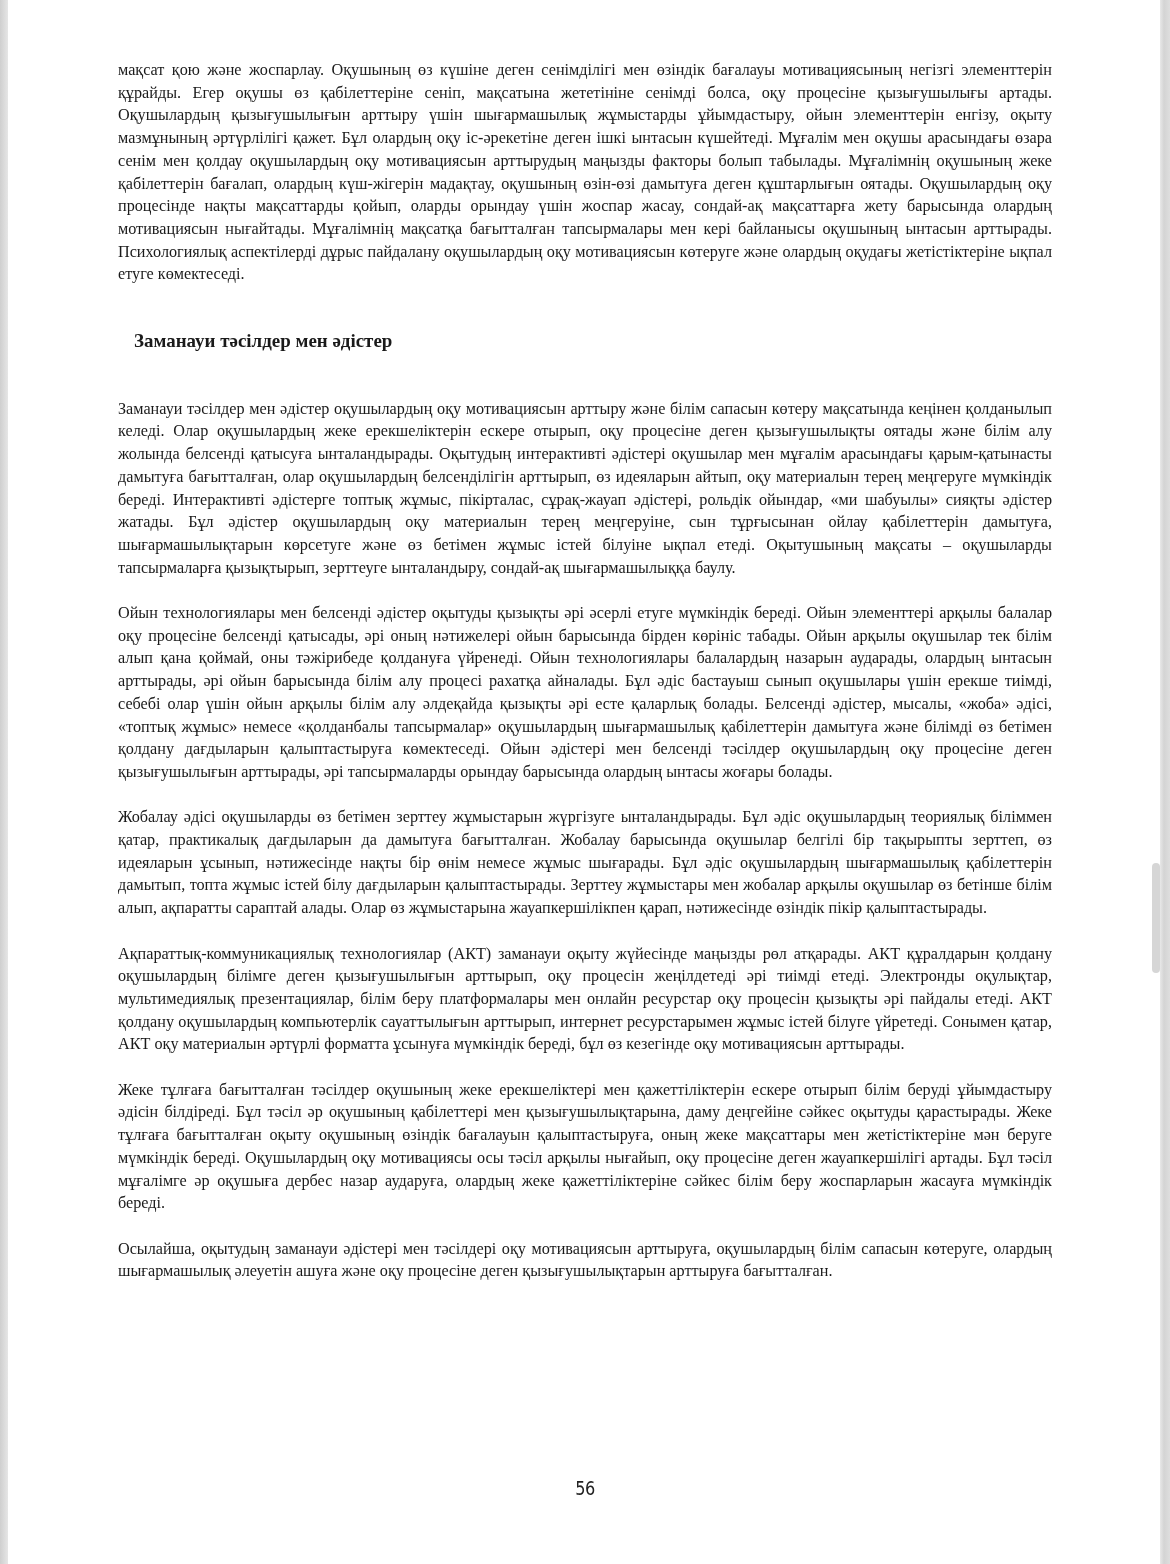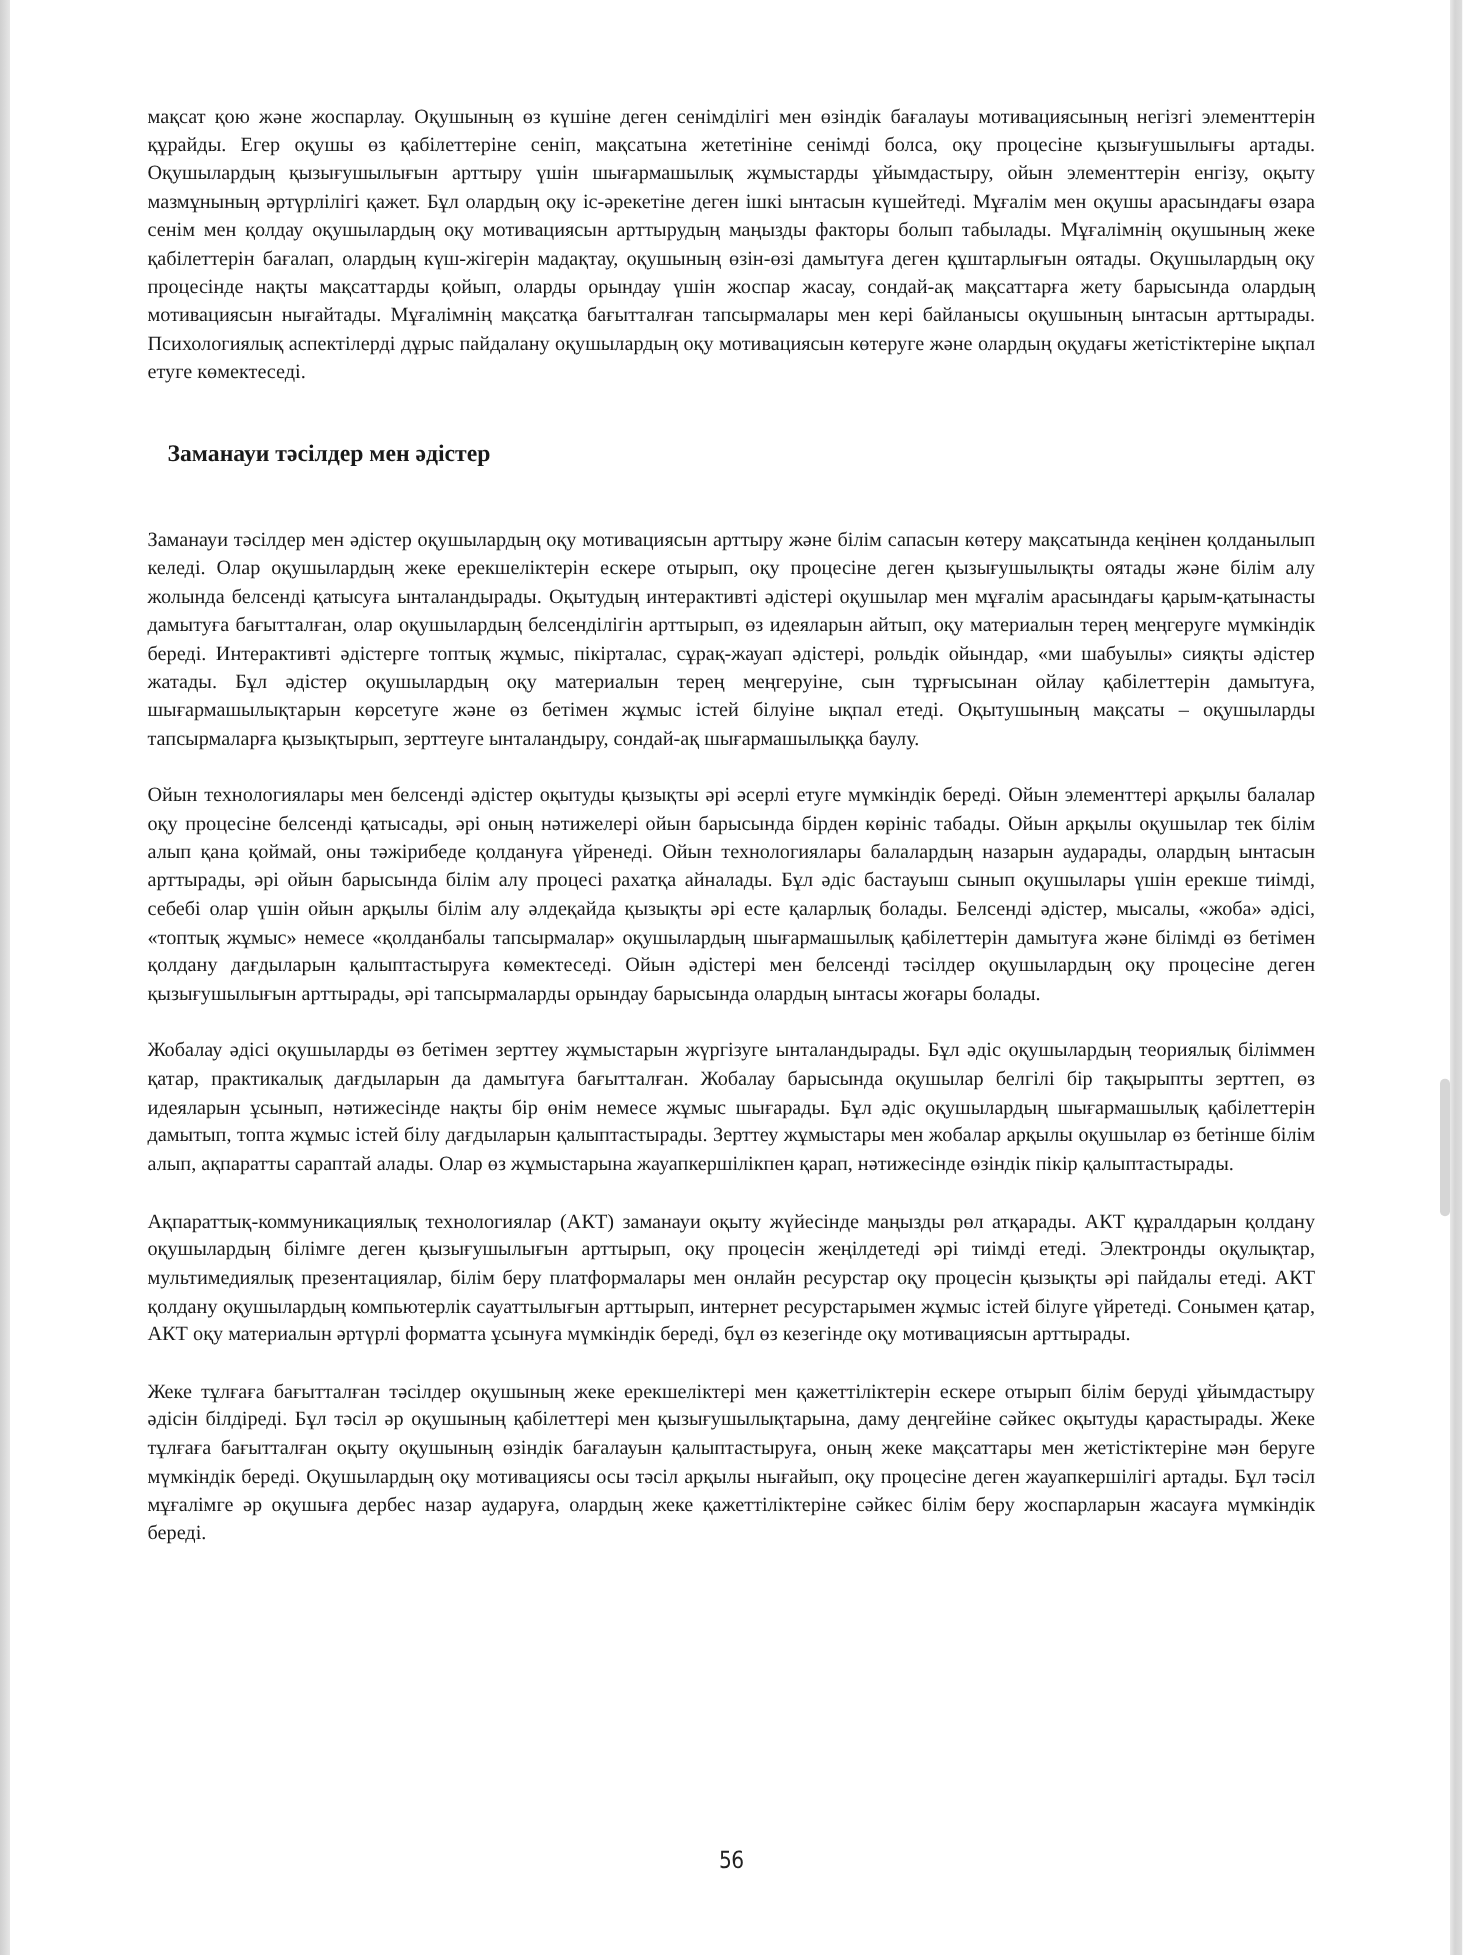--- a/index.html
+++ b/index.html
@@ -33,21 +33,21 @@
     left: 1152px;
     top: 863px;
     width: 8px;
     height: 110px;
     border-radius: 4px;
     background: #d6d6d6;
   }
   .page {
     position: absolute;
     left: 118px;
-    top: 82px;
+    top: 59px;
     width: 934px;
     font-family: "Liberation Serif", "DejaVu Serif", serif;
     font-size: 16.2px;
     line-height: 22.7px;
     color: #1a1a1a;
   }
   .page p {
     margin: 0;
     text-align: justify;
     text-align-last: left;
@@ -89,19 +89,20 @@
     <p>Заманауи тәсілдер мен әдістер оқушылардың оқу мотивациясын арттыру және білім сапасын көтеру мақсатында кеңінен қолданылып келеді. Олар оқушылардың жеке ерекшеліктерін ескере отырып, оқу процесіне деген қызығушылықты оятады және білім алу жолында белсенді қатысуға ынталандырады. Оқытудың интерактивті әдістері оқушылар мен мұғалім арасындағы қарым-қатынасты дамытуға бағытталған, олар оқушылардың белсенділігін арттырып, өз идеяларын айтып, оқу материалын терең меңгеруге мүмкіндік береді. Интерактивті әдістерге топтық жұмыс, пікірталас, сұрақ-жауап әдістері, рольдік ойындар, «ми шабуылы» сияқты әдістер жатады. Бұл әдістер оқушылардың оқу материалын терең меңгеруіне, сын тұрғысынан ойлау қабілеттерін дамытуға, шығармашылықтарын көрсетуге және өз бетімен жұмыс істей білуіне ықпал етеді. Оқытушының мақсаты – оқушыларды тапсырмаларға қызықтырып, зерттеуге ынталандыру, сондай-ақ шығармашылыққа баулу.</p>
     <div class="gap-para"></div>
     <p>Ойын технологиялары мен белсенді әдістер оқытуды қызықты әрі әсерлі етуге мүмкіндік береді. Ойын элементтері арқылы балалар оқу процесіне белсенді қатысады, әрі оның нәтижелері ойын барысында бірден көрініс табады. Ойын арқылы оқушылар тек білім алып қана қоймай, оны тәжірибеде қолдануға үйренеді. Ойын технологиялары балалардың назарын аударады, олардың ынтасын арттырады, әрі ойын барысында білім алу процесі рахатқа айналады. Бұл әдіс бастауыш сынып оқушылары үшін ерекше тиімді, себебі олар үшін ойын арқылы білім алу әлдеқайда қызықты әрі есте қаларлық болады. Белсенді әдістер, мысалы, «жоба» әдісі, «топтық жұмыс» немесе «қолданбалы тапсырмалар» оқушылардың шығармашылық қабілеттерін дамытуға және білімді өз бетімен қолдану дағдыларын қалыптастыруға көмектеседі. Ойын әдістері мен белсенді тәсілдер оқушылардың оқу процесіне деген қызығушылығын арттырады, әрі тапсырмаларды орындау барысында олардың ынтасы жоғары болады.</p>
     <div class="gap-para"></div>
     <p>Жобалау әдісі оқушыларды өз бетімен зерттеу жұмыстарын жүргізуге ынталандырады. Бұл әдіс оқушылардың теориялық біліммен қатар, практикалық дағдыларын да дамытуға бағытталған. Жобалау барысында оқушылар белгілі бір тақырыпты зерттеп, өз идеяларын ұсынып, нәтижесінде нақты бір өнім немесе жұмыс шығарады. Бұл әдіс оқушылардың шығармашылық қабілеттерін дамытып, топта жұмыс істей білу дағдыларын қалыптастырады. Зерттеу жұмыстары мен жобалар арқылы оқушылар өз бетінше білім алып, ақпаратты сараптай алады. Олар өз жұмыстарына жауапкершілікпен қарап, нәтижесінде өзіндік пікір қалыптастырады.</p>
     <div class="gap-para"></div>
     <p>Ақпараттық-коммуникациялық технологиялар (АКТ) заманауи оқыту жүйесінде маңызды рөл атқарады. АКТ құралдарын қолдану оқушылардың білімге деген қызығушылығын арттырып, оқу процесін жеңілдетеді әрі тиімді етеді. Электронды оқулықтар, мультимедиялық презентациялар, білім беру платформалары мен онлайн ресурстар оқу процесін қызықты әрі пайдалы етеді. АКТ қолдану оқушылардың компьютерлік сауаттылығын арттырып, интернет ресурстарымен жұмыс істей білуге үйретеді. Сонымен қатар, АКТ оқу материалын әртүрлі форматта ұсынуға мүмкіндік береді, бұл өз кезегінде оқу мотивациясын арттырады.</p>
     <div class="gap-para"></div>
     <p>Жеке тұлғаға бағытталған тәсілдер оқушының жеке ерекшеліктері мен қажеттіліктерін ескере отырып білім беруді ұйымдастыру әдісін білдіреді. Бұл тәсіл әр оқушының қабілеттері мен қызығушылықтарына, даму деңгейіне сәйкес оқытуды қарастырады. Жеке тұлғаға бағытталған оқыту оқушының өзіндік бағалауын қалыптастыруға, оның жеке мақсаттары мен жетістіктеріне мән беруге мүмкіндік береді. Оқушылардың оқу мотивациясы осы тәсіл арқылы нығайып, оқу процесіне деген жауапкершілігі артады. Бұл тәсіл мұғалімге әр оқушыға дербес назар аударуға, олардың жеке қажеттіліктеріне сәйкес білім беру жоспарларын жасауға мүмкіндік береді.</p>
     <div class="gap-para"></div>
+    <p>Осылайша, оқытудың заманауи әдістері мен тәсілдері оқу мотивациясын арттыруға, оқушылардың білім сапасын көтеруге, олардың шығармашылық әлеуетін ашуға және оқу процесіне деген қызығушылықтарын арттыруға бағытталған.</p>
   </div>
 
   <div class="page-number">56</div>
 
   <div class="edge-right"></div>
   <div class="scroll-thumb"></div>
 </div>
 
 </body></html>

